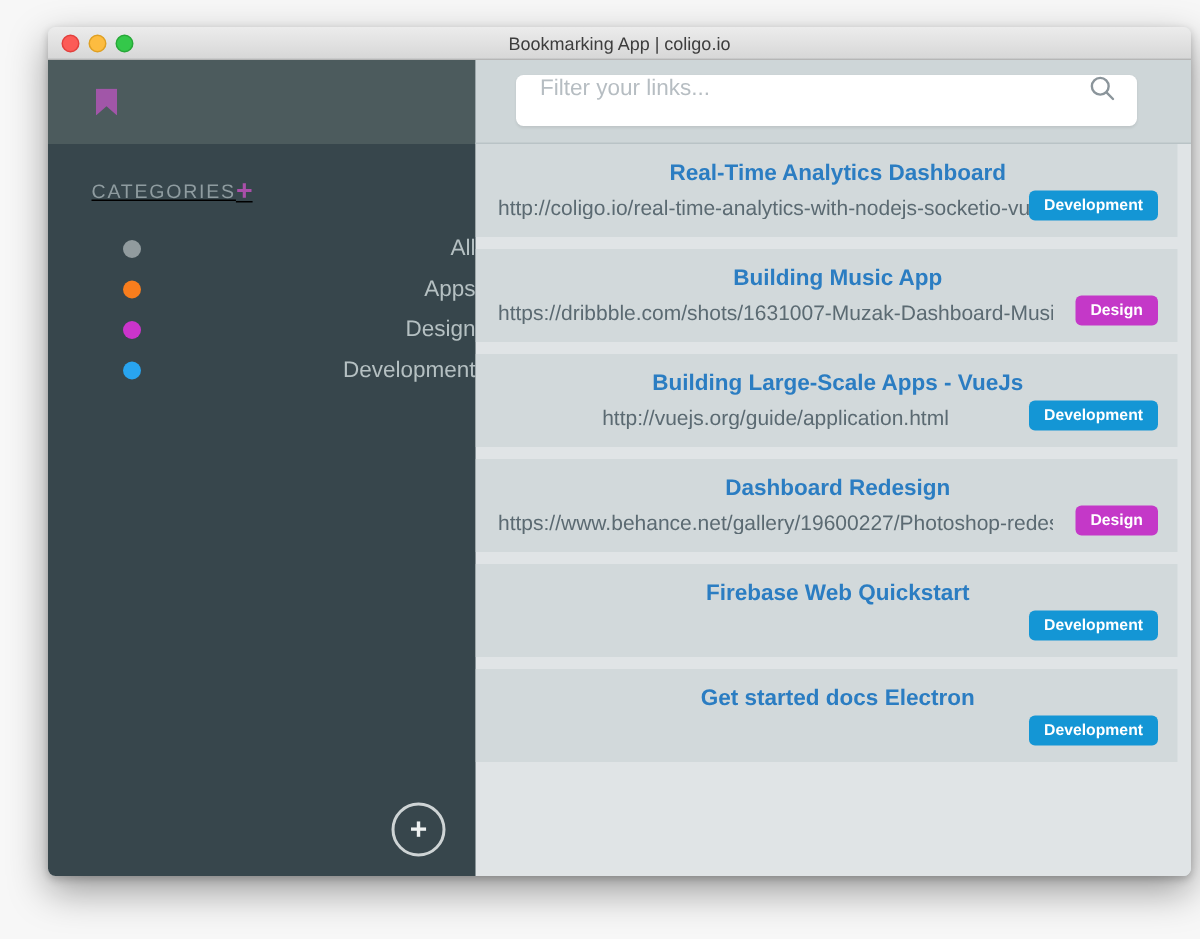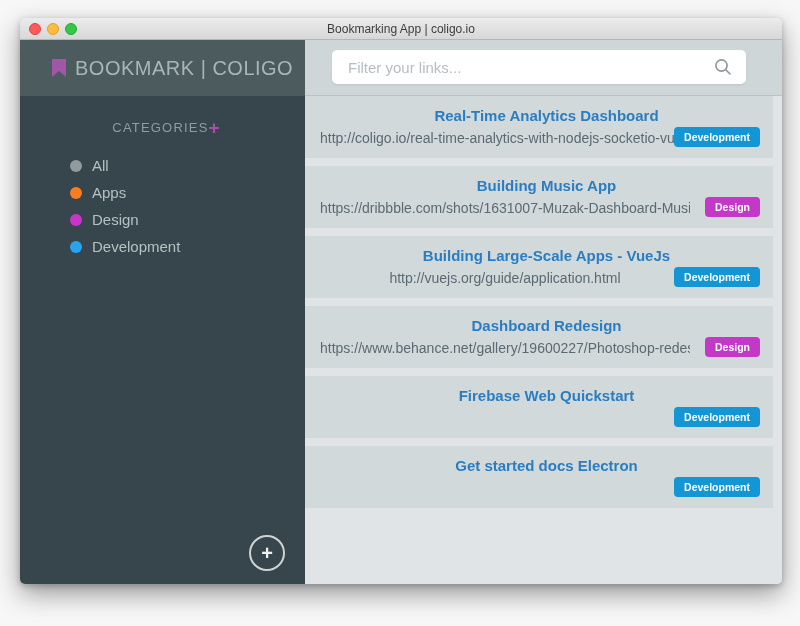--- a/index.html
+++ b/index.html
@@ -8,21 +8,21 @@
     font-family: "Liberation Sans", sans-serif;
     background: #f7f7f7;
     position: relative;
     overflow: hidden;
   }
   .stage { position: absolute; inset: 0; }
 
   
   .window {
     position: absolute;
-    left: 20px; top: 18px;
+    left: 32px; top: 18px;
     width: 762px; height: 566px;
     border-radius: 5px;
     overflow: hidden;
     box-shadow: 0 10px 26px rgba(0,0,0,0.38), 0 2px 6px rgba(0,0,0,0.22);
     background: #e0e4e6;
     display: flex;
     flex-direction: column;
   }
 
   
@@ -89,21 +89,22 @@
     font-weight: 400;
     color: #a9b5b7;
     letter-spacing: 0.5px;
     white-space: nowrap;
   }
   .categories-header {
     margin-top: 22px;
     padding: 0 22px 0 29px;
     display: flex;
     align-items: center;
-    justify-content: center;
+    justify-content: flex-start;
+    text-decoration: underline;
   }
   .categories-title {
     font-size: 13px;
     color: #8f9ca0;
     letter-spacing: 1.2px;
   }
   .add-category {
     background: none;
     border: none;
     color: #a94fa9;
@@ -115,20 +116,21 @@
   }
   .category-list {
     list-style: none;
     margin-top: 15px;
   }
   .category-item {
     display: flex;
     align-items: center;
     padding: 5px 0 5px 50px;
     cursor: pointer;
+    justify-content: space-between;
   }
   .dot {
     width: 12px; height: 12px;
     border-radius: 50%;
     margin-right: 10px;
     flex: 0 0 12px;
   }
   .category-label {
     font-size: 15px;
     color: #b5c0c2;
@@ -165,21 +167,21 @@
     position: relative;
   }
   .searchbox {
     position: absolute;
     left: 27px; top: 10px;
     width: 414px; height: 34px;
     background: #ffffff;
     border-radius: 5px;
     box-shadow: 0 1px 2px rgba(0,0,0,0.08);
     display: flex;
-    align-items: center;
+    align-items: flex-start;
   }
   .searchbox input {
     flex: 1;
     border: none;
     outline: none;
     background: transparent;
     font-family: "Liberation Sans", sans-serif;
     font-size: 15px;
     color: #5a6a72;
     padding: 0 8px 0 16px;
@@ -249,21 +251,20 @@
         <span class="light green"></span>
       </div>
       <div class="wintitle">Bookmarking App | coligo.io</div>
     </div>
 
     <div class="content">
 
       <aside class="sidebar">
         <div class="sidebar-header">
           <span class="bookmark-icon"></span>
-          <span class="brand-text">BOOKMARK | COLIGO</span>
         </div>
 
         <div class="categories-header">
           <span class="categories-title">CATEGORIES</span>
           <button class="add-category">+</button>
         </div>
 
         <ul class="category-list">
 
             <li class="category-item">

